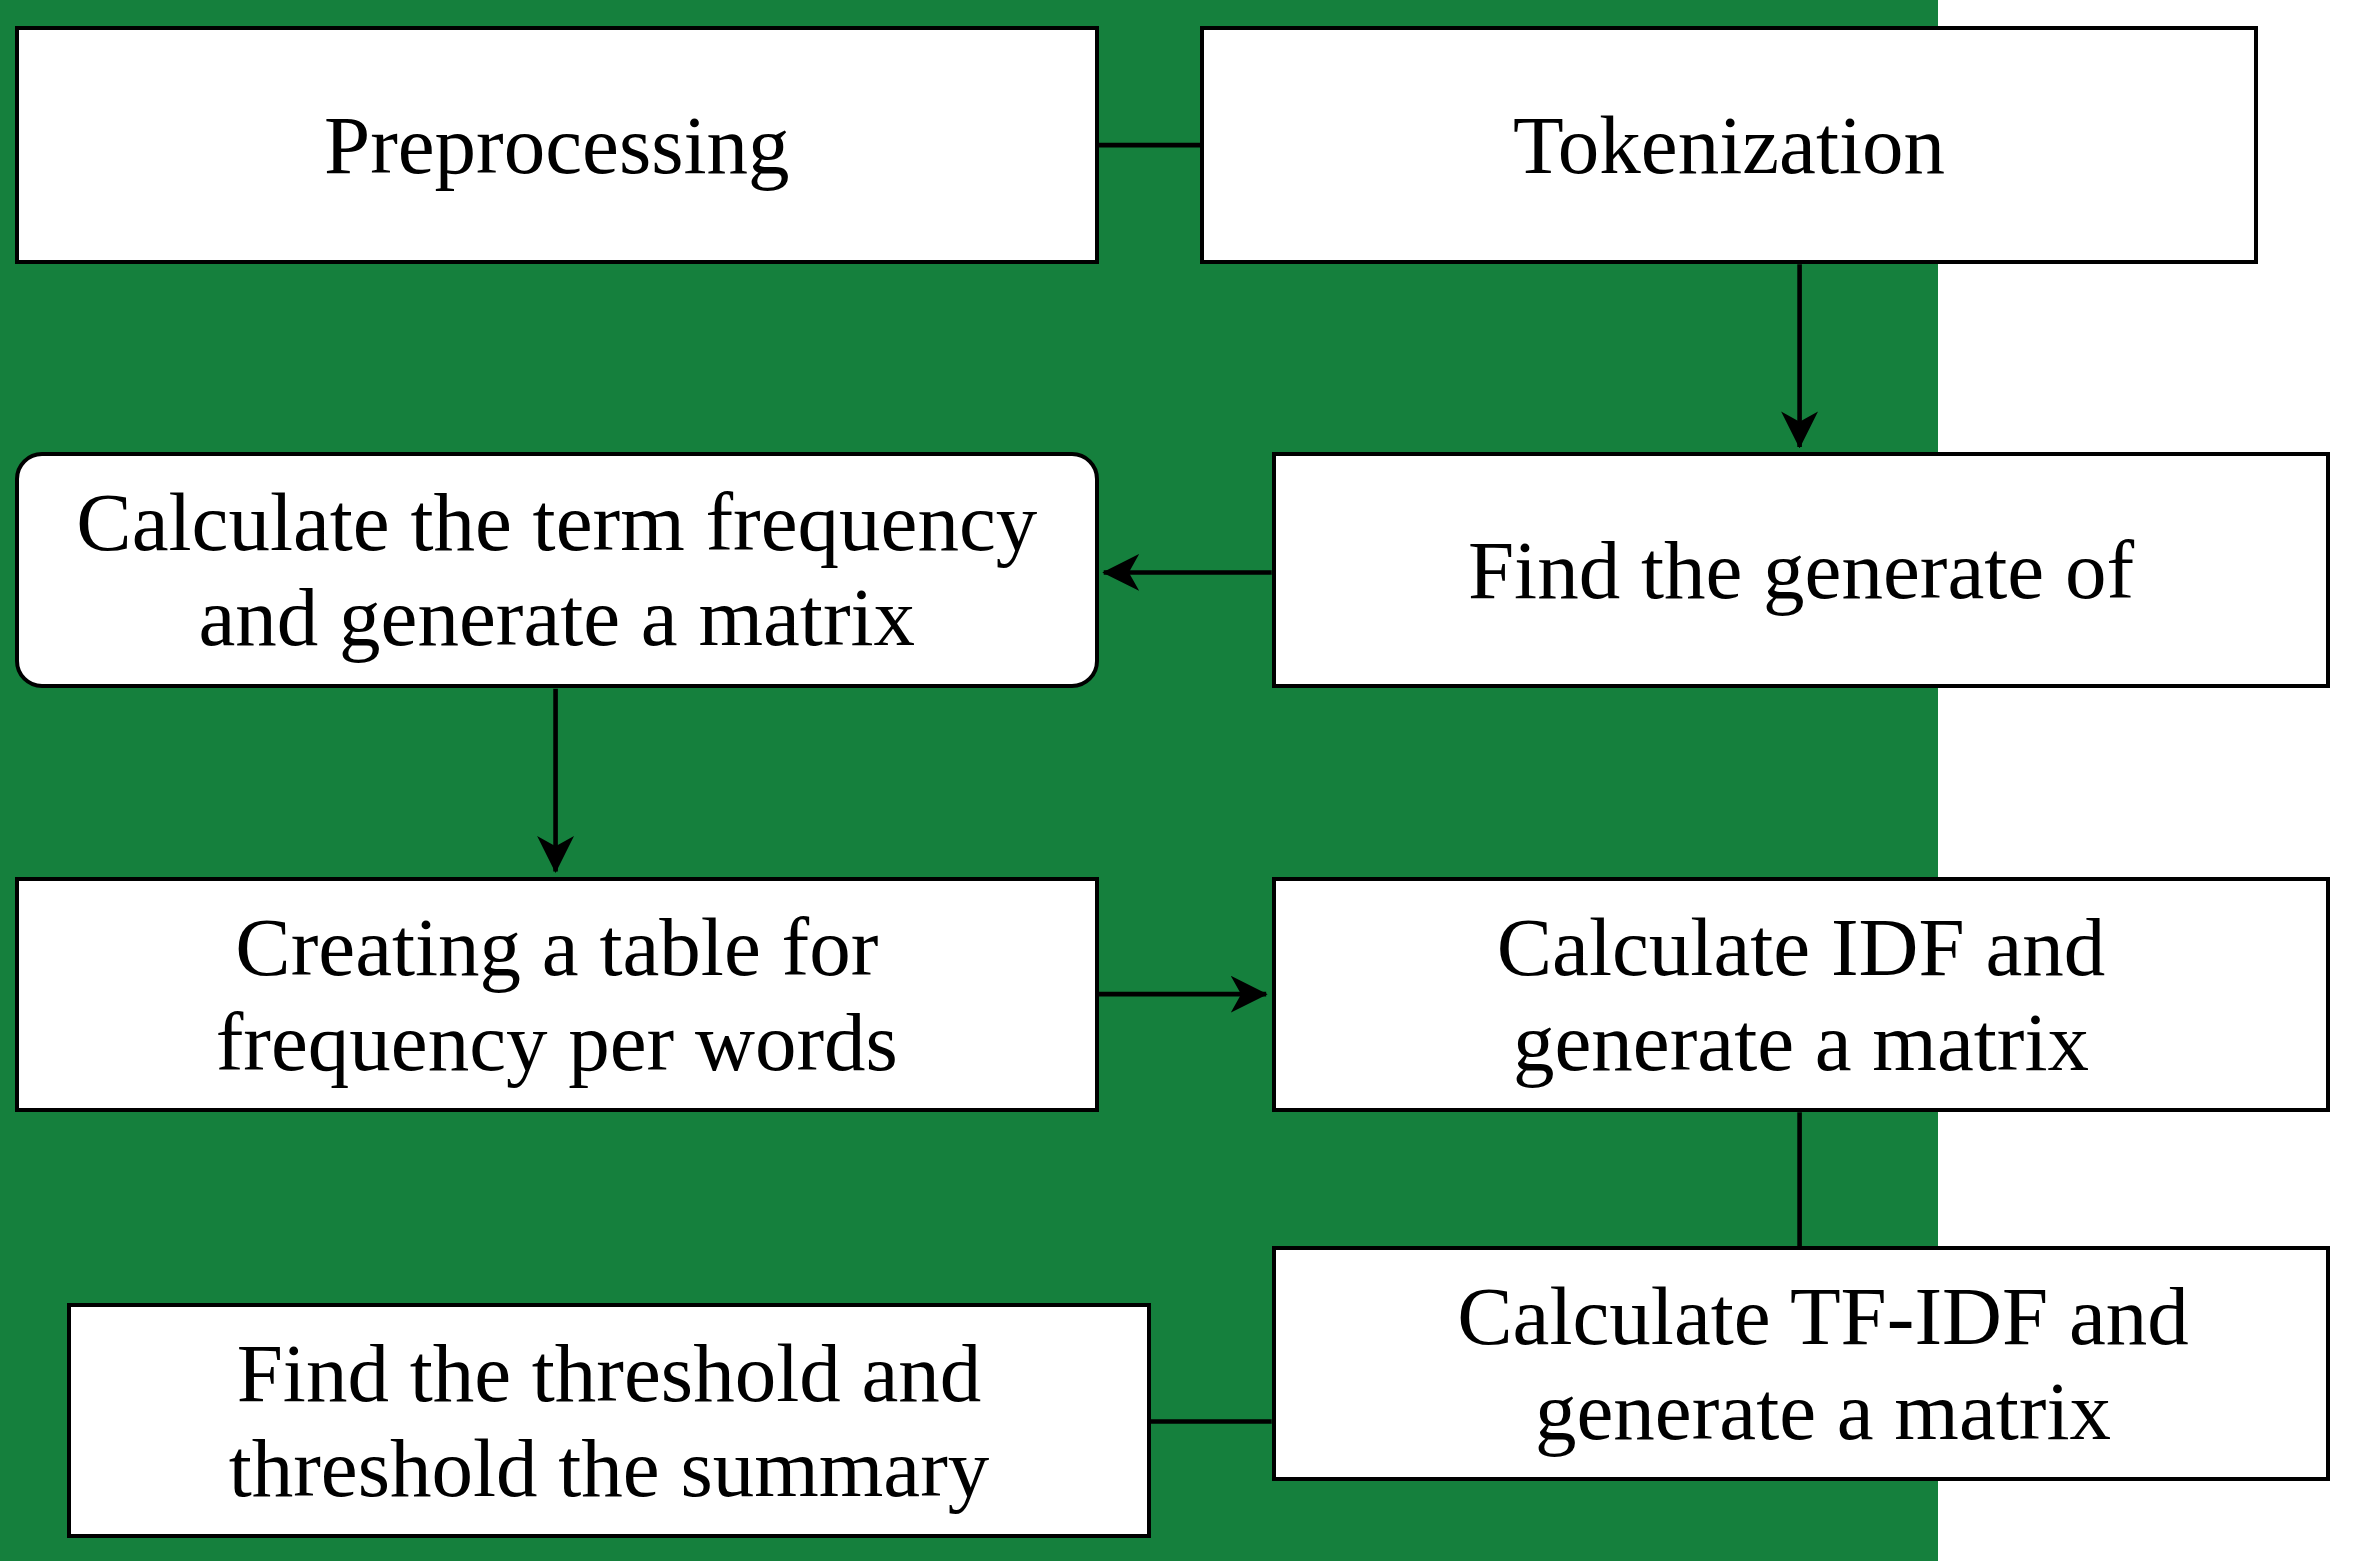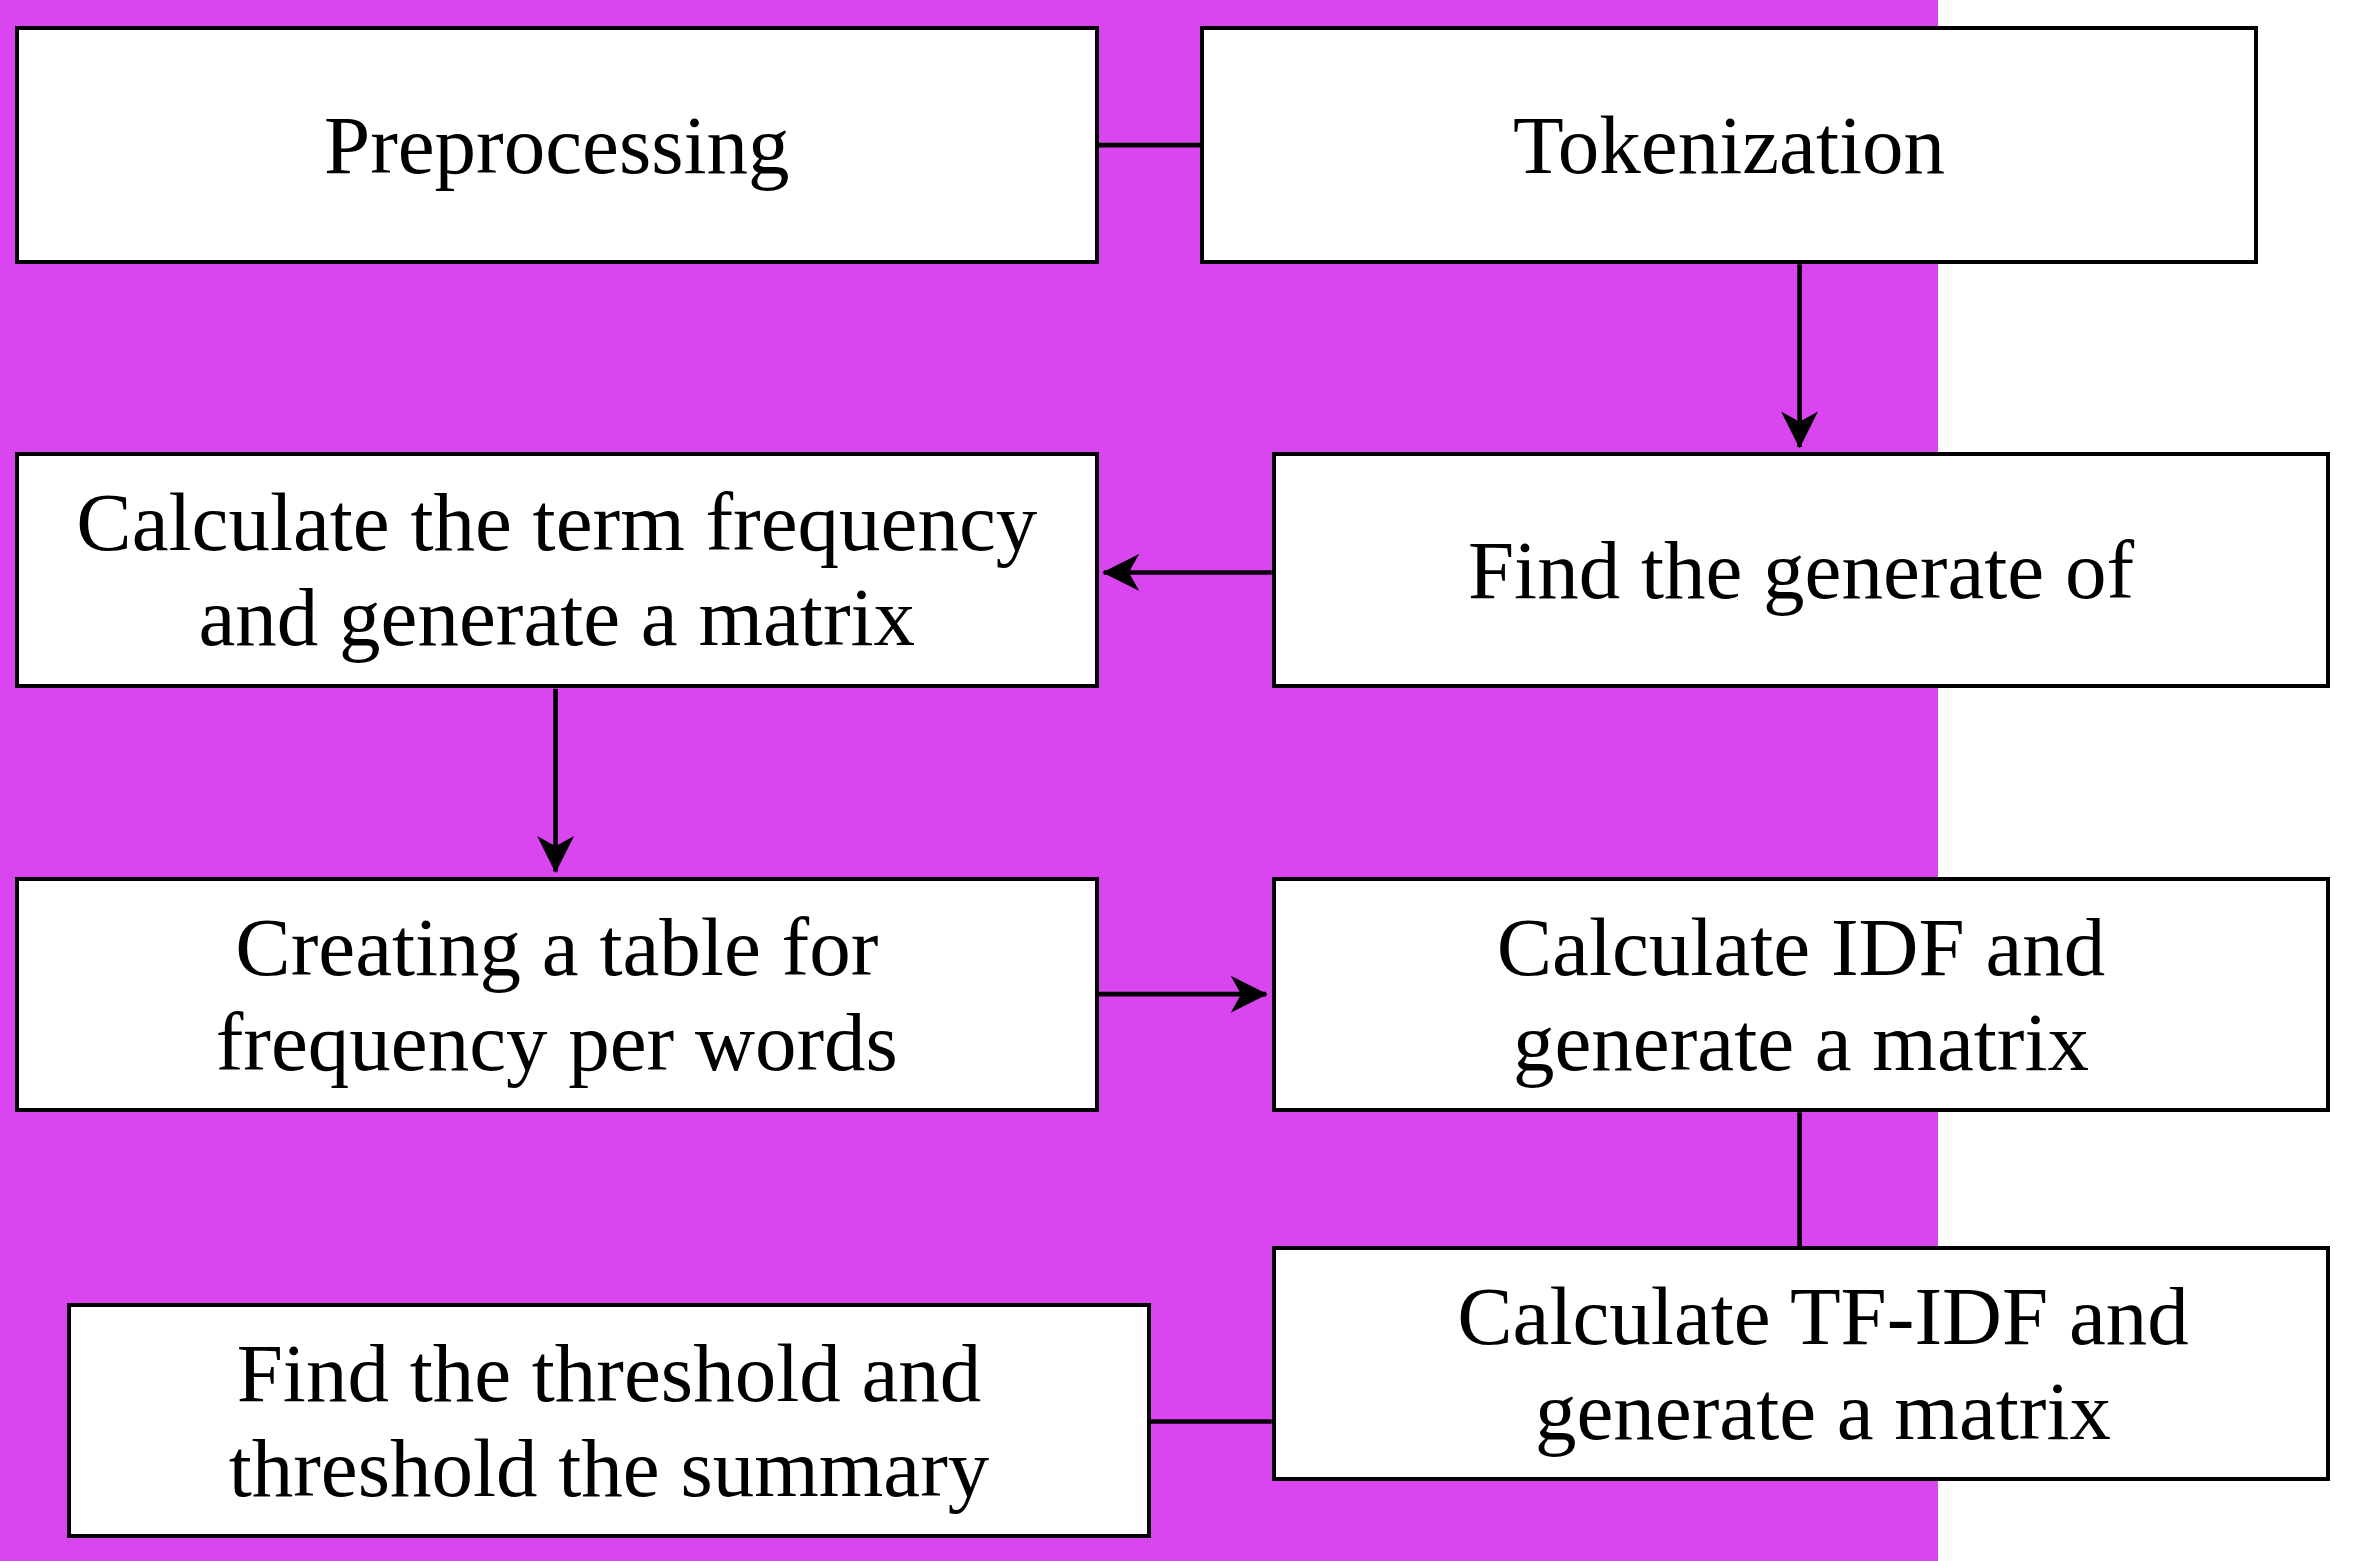--- a/index.html
+++ b/index.html
@@ -5,21 +5,21 @@
 <style>
   html, body {
     margin: 0;
     padding: 0;
     background: #ffffff;
   }
   .canvas {
     position: relative;
     width: 1938px;
     height: 1562px;
-    background: #d946ef;
+    background: #15803d;
     font-family: "Liberation Serif", "DejaVu Serif", serif;
     color: #000000;
   }
   .node {
     position: absolute;
     box-sizing: border-box;
     background: #ffffff;
     border: 4.6px solid #000000;
     display: flex;
     flex-direction: column;
@@ -74,21 +74,21 @@
   </div>
 
   <div class="node" style="left:1200px; top:26px; width:1058px; height:238px;">
     <span class="tline">Tokenization</span>
   </div>
 
   <div class="node" style="left:1272px; top:452px; width:1058px; height:236px;">
     <span class="tline">Find the generate of</span>
   </div>
 
-  <div class="node" style="left:14.8px; top:452px; width:1084px; height:236px;">
+  <div class="node" style="left:14.8px; top:452px; width:1084px; height:236px;border-radius:27px;">
     <span class="tline">Calculate the term frequency</span>
     <span class="tline">and generate a matrix</span>
   </div>
 
   <div class="node" style="left:14.8px; top:877px; width:1084px; height:235px;align-items:center;">
     <span class="tline">Creating a table for</span>
     <span class="tline">frequency per words</span>
   </div>
 
   <div class="node" style="left:1272px; top:877px; width:1058px; height:235px;">

